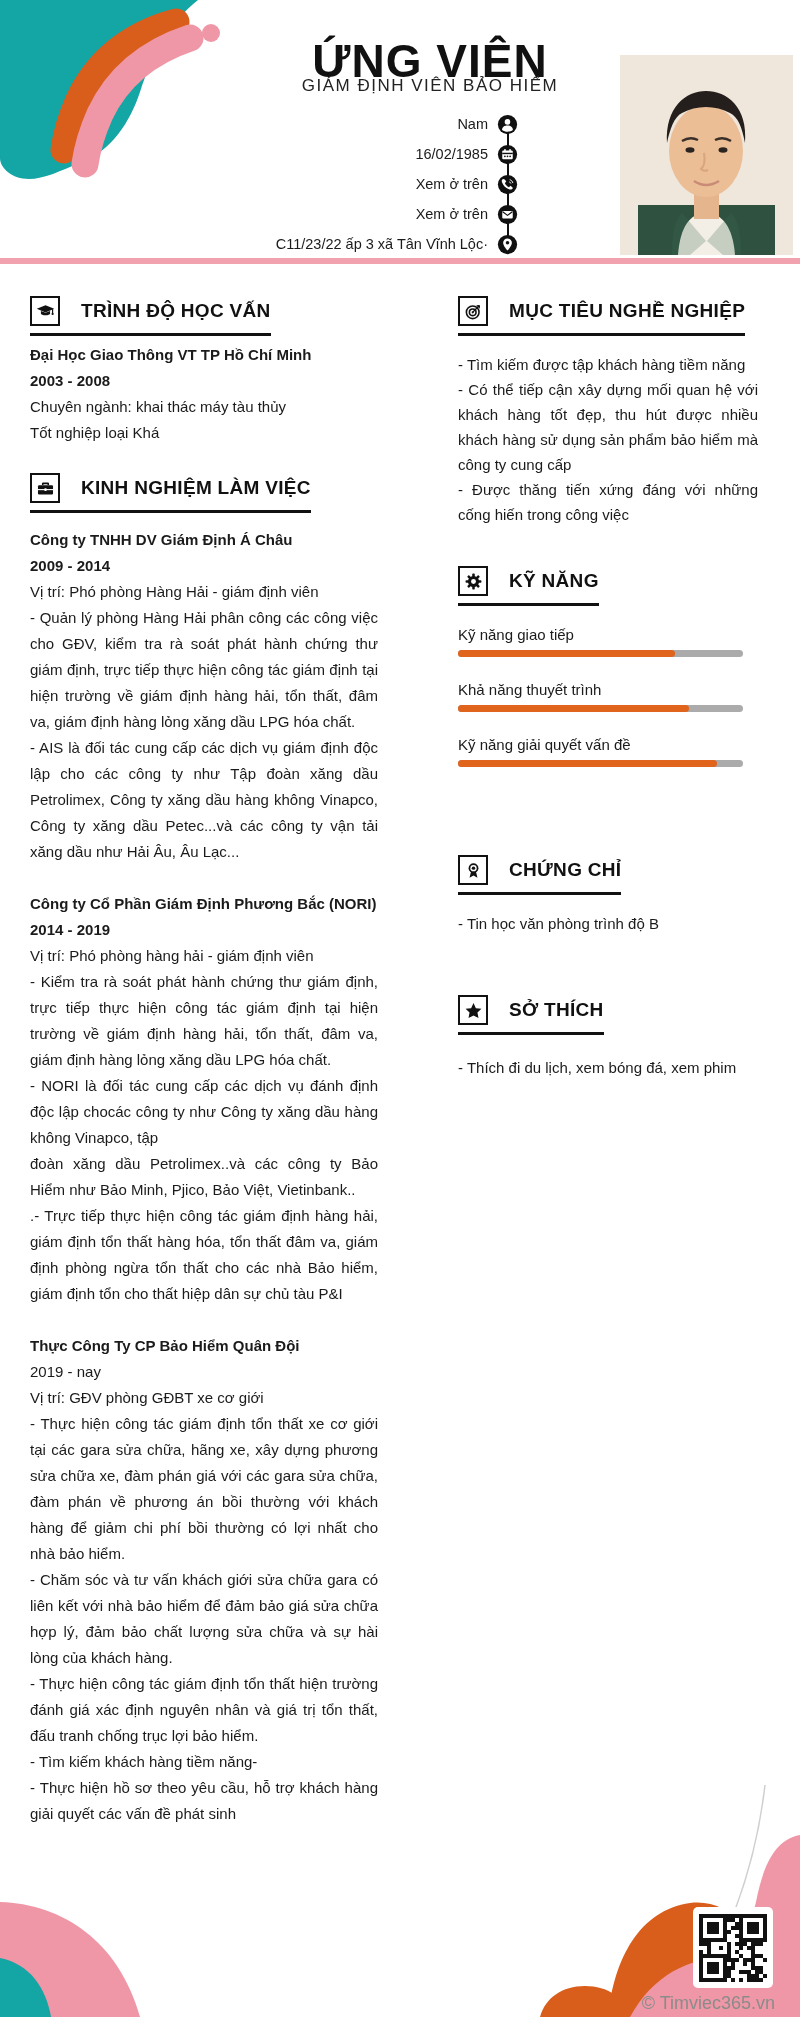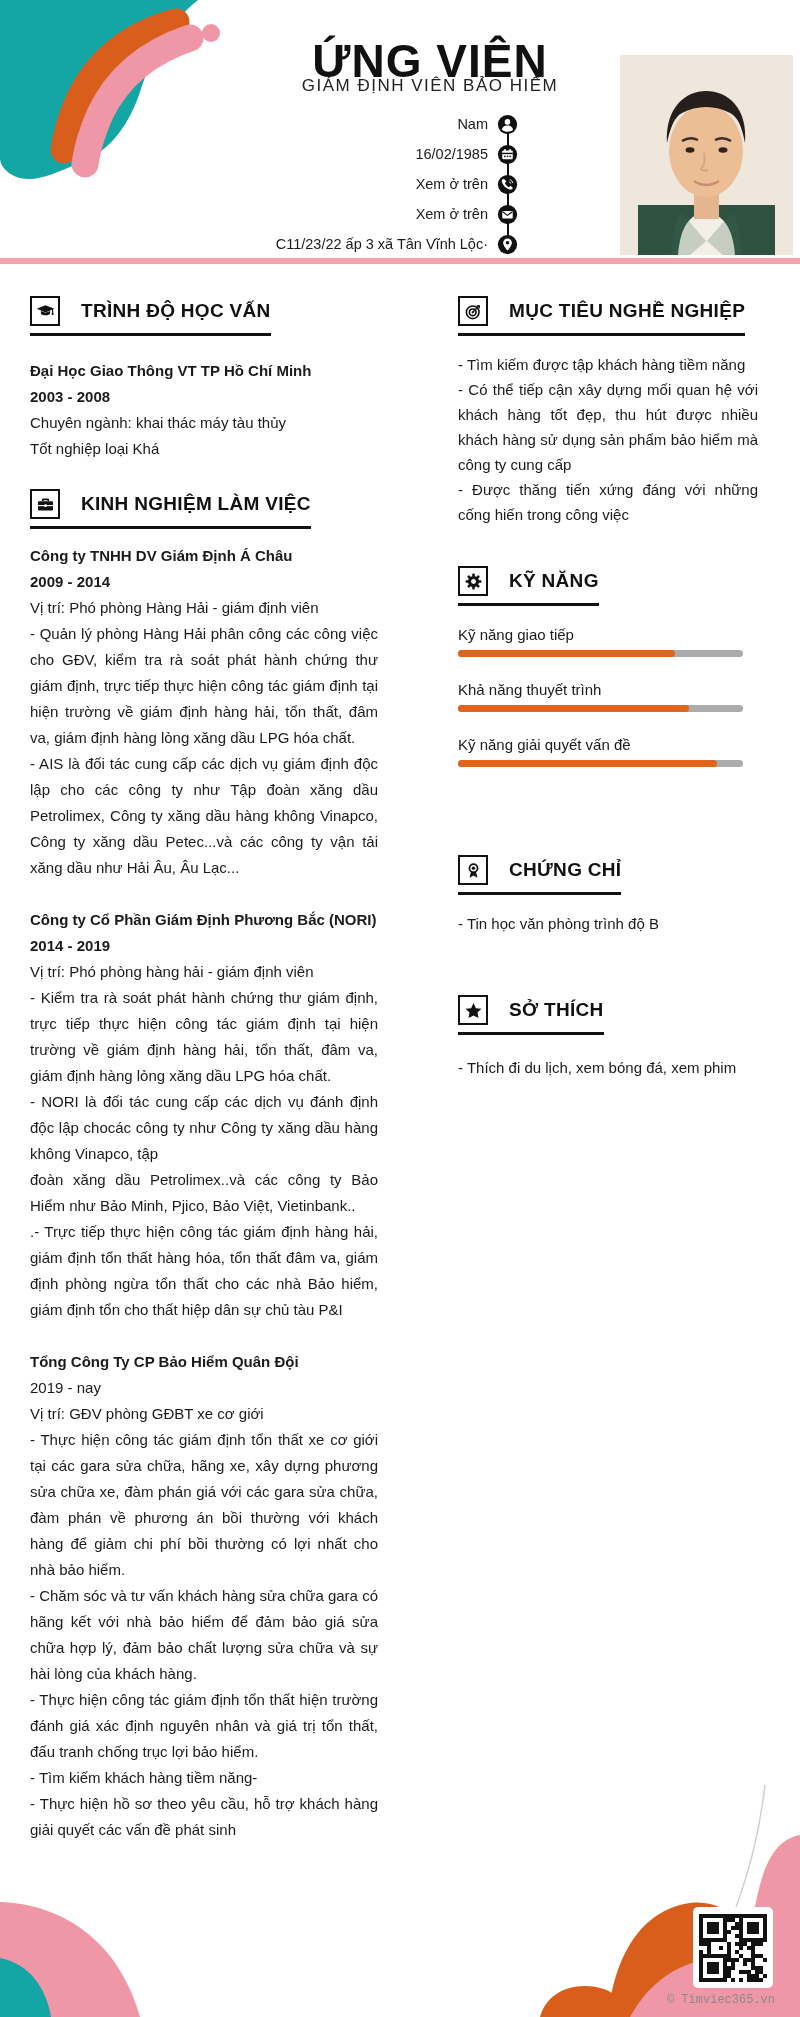--- a/index.html
+++ b/index.html
@@ -24,39 +24,39 @@
   
   .sec-head{display:inline-flex;align-items:center;gap:21px;border-bottom:3px solid #111;
             padding-bottom:7px;margin:0;}
   .icon-box{width:30px;height:30px;border:2.5px solid #111;display:flex;
             align-items:center;justify-content:center;box-sizing:border-box;flex:0 0 30px;}
   .sec-title{font-size:19px;font-weight:bold;color:#111;letter-spacing:.3px;white-space:nowrap;}
   
   .line,.line-bold,p.body{font-size:15px;line-height:26px;margin:0;}
   .line-bold{font-weight:bold;}
   p.body{text-align:justify;}
-  .edu-lines{margin-top:22px;}
+  .edu-lines{margin-top:6px;}
   .exp-section{margin-top:27px;}
   .job{margin-top:0;}
   .job+.job{margin-top:26px;}
   .jobs{margin-top:14px;}
   
   .obj-items{margin-top:16px;}
   .obj-items p{font-size:15px;line-height:25px;margin:0;text-align:justify;}
   .skill-list{margin-top:18px;}
   .skill{margin-bottom:22px;}
   .skill-label{font-size:15px;line-height:22px;}
   .skill-track{margin-top:4px;width:95%;height:7px;border-radius:4px;background:#ABABAB;}
   .skill-fill{height:7px;border-radius:4px;background:#E0641C;}
   .cert-items{margin-top:16px;}
   .cert-items .line{line-height:26px;}
   .hobby-items{margin-top:20px;}
   
-  .credit{position:absolute;right:25px;top:1993px;font-family:Liberation Mono, monospace;
-          font-size:12px;color:#8b8b8b;z-index:6;}
+  .credit{position:absolute;right:25px;top:1993px;font-family:Liberation Sans, sans-serif;
+          font-size:18px;color:#8b8b8b;z-index:6;}
   .qr-wrap{position:absolute;left:693px;top:1907px;width:80px;height:81px;background:#fff;
            border-radius:5px;z-index:5;display:flex;align-items:center;justify-content:center;}
   .decor{position:absolute;z-index:0;}
 </style>
 </head>
 <body>
 
 <div id="page">
 
   <svg class="decor" style="left:0;top:0" width="260" height="200" viewBox="0 0 260 200">
@@ -192,25 +192,25 @@
           <div class="line-bold">Công ty Cổ Phần Giám Định Phương Bắc (NORI)</div>
           <div class="line-bold">2014 - 2019</div>
           <div class="line">Vị trí: Phó phòng hàng hải - giám định viên</div>
           <p class="body">- Kiểm tra rà soát phát hành chứng thư giám định, trực tiếp thực hiện công tác giám định tại hiện trường về giám định hàng hải, tổn thất, đâm va, giám định hàng lỏng xăng dầu LPG hóa chất.</p>
           <p class="body">- NORI là đối tác cung cấp các dịch vụ đánh định độc lập chocác công ty như Công ty xăng dầu hàng không Vinapco, tập</p>
           <p class="body">đoàn xăng dầu Petrolimex..và các công ty Bảo Hiểm như Bảo Minh, Pjico, Bảo Việt, Vietinbank..</p>
           <p class="body">.- Trực tiếp thực hiện công tác giám định hàng hải, giám định tổn thất hàng hóa, tổn thất đâm va, giám định phòng ngừa tổn thất cho các nhà Bảo hiểm, giám định tổn cho thất hiệp dân sự chủ tàu P&amp;I</p>
         </div>
 
         <div class="job">
-          <div class="line-bold">Tổng Công Ty CP Bảo Hiểm Quân Đội</div>
+          <div class="line-bold">Thực Công Ty CP Bảo Hiểm Quân Đội</div>
           <div class="line">2019 - nay</div>
           <div class="line">Vị trí: GĐV phòng GĐBT xe cơ giới</div>
           <p class="body">- Thực hiện công tác giám định tổn thất xe cơ giới tại các gara sửa chữa, hãng xe, xây dựng phương sửa chữa xe, đàm phán giá với các gara sửa chữa, đàm phán về phương án bồi thường với khách hàng để giảm chi phí bồi thường có lợi nhất cho nhà bảo hiểm.</p>
-          <p class="body">- Chăm sóc và tư vấn khách hàng sửa chữa gara có hãng kết với nhà bảo hiểm để đảm bảo giá sửa chữa hợp lý, đảm bảo chất lượng sửa chữa và sự hài lòng của khách hàng.</p>
+          <p class="body">- Chăm sóc và tư vấn khách giới sửa chữa gara có liên kết với nhà bảo hiểm để đảm bảo giá sửa chữa hợp lý, đảm bảo chất lượng sửa chữa và sự hài lòng của khách hàng.</p>
           <p class="body">- Thực hiện công tác giám định tổn thất hiện trường đánh giá xác định nguyên nhân và giá trị tổn thất, đấu tranh chống trục lợi bảo hiểm.</p>
           <p class="body">- Tìm kiếm khách hàng tiềm năng-</p>
           <p class="body">- Thực hiện hồ sơ theo yêu cầu, hỗ trợ khách hàng giải quyết các vấn đề phát sinh</p>
         </div>
       </div>
     </div>
   </div>
 
   <div class="col-right-block" style="top:296px;">
     <div class="sec-head">

